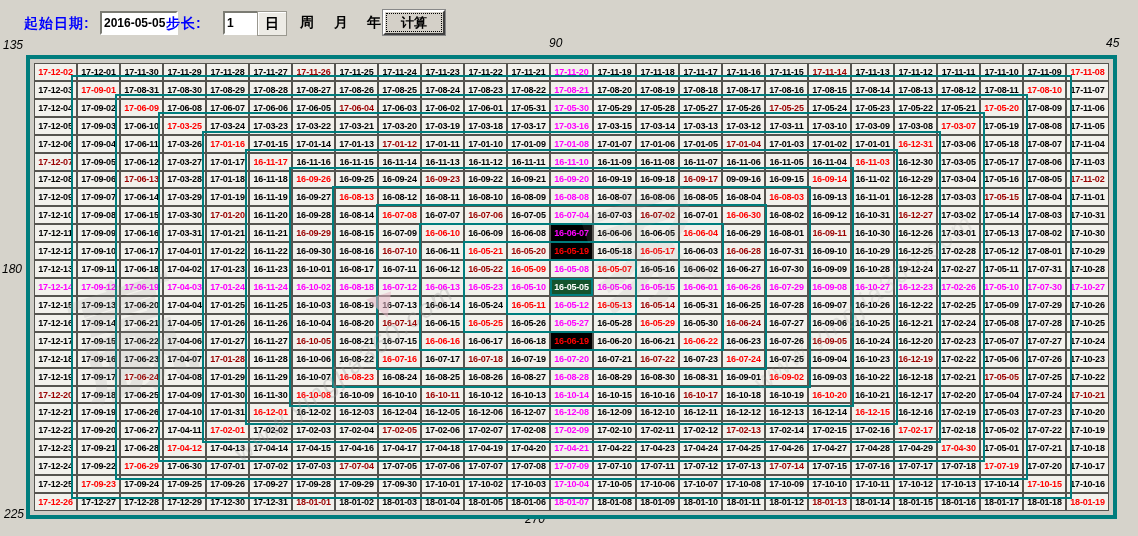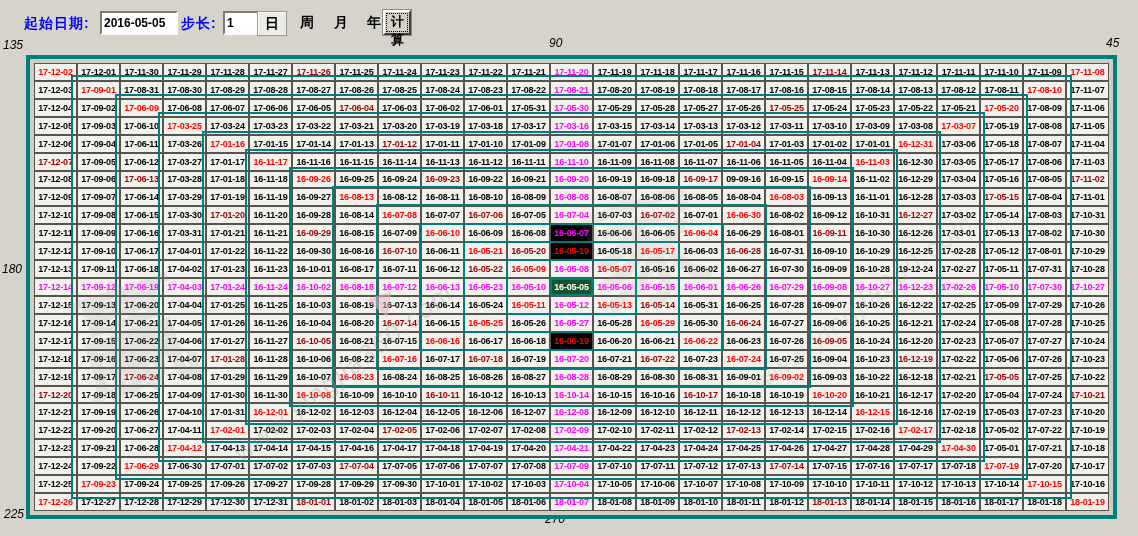--- a/index.html
+++ b/index.html
@@ -17,21 +17,21 @@
     border:2px solid;border-color:#7b7b73 #ffffff #ffffff #7b7b73;
     font-family:"Liberation Sans",sans-serif;font-size:12px;font-weight:bold;color:#000;
     padding:0 2px;box-sizing:content-box;
   }
   .unit-opt{position:absolute;top:14px;font-size:14px;font-weight:bold;color:#000;cursor:default;}
   .unit-opt.selected{
     top:11px;padding:3px 7px 2px 7px;background:#edebe5;
     border:1px solid #9a988f;box-shadow:1px 1px 0 #ffffff inset;
   }
   .calc-btn{
-    position:absolute;left:383px;top:10px;width:28px;height:25px;
+    position:absolute;left:383px;top:10px;width:62px;height:25px;
     background:#d4d0c8;border:2px solid;border-color:#ffffff #404040 #404040 #ffffff;
     box-shadow:0 0 0 1px #888;
     font-family:"Liberation Sans",sans-serif;font-size:13px;font-weight:bold;color:#000;
     outline:1px dotted #000;outline-offset:-4px;cursor:default;
   }
   
   .stage{
     position:absolute;left:26px;top:55px;width:1075px;height:448px;
     border:2px solid #007d7d;padding:6px;background:#cfcdc6;box-sizing:content-box;
   }
@@ -62,36 +62,36 @@
   .wm-qq{font-size:23px;font-weight:bold;opacity:0.45;color:#b0aeaa;}
   .wm-tri{width:0;height:0;border-left:14px solid transparent;border-right:14px solid transparent;
           border-bottom:22px solid #e8b8c8;opacity:0.55;transform:rotate(40deg);}
 </style>
 </head>
 <body>
 
 <div class="toolbar">
   <span class="tb-label" style="left:24px;">起始日期:</span>
   <input class="tb-input" style="left: 100px; width: 70px;" value="2016-05-05">
-  <span class="tb-label" style="left:181px;">步长:</span>
+  <span class="tb-label" style="left:166px;">步长:</span>
   <input class="tb-input" style="left: 223px; width: 28px;" value="1">
   <span class="unit-opt selected" style="left:257px;">日</span>
   <span class="unit-opt" style="left:300px;">周</span>
   <span class="unit-opt" style="left:334px;">月</span>
   <span class="unit-opt" style="left:367px;">年</span>
   <button class="calc-btn">计算</button>
 </div>
 
 <span class="angle" style="left:3px;top:38px;">135</span>
 <span class="angle" style="left:549px;top:36px;">90</span>
 <span class="angle" style="left:1106px;top:36px;">45</span>
 <span class="angle" style="left:2px;top:262px;">180</span>
 <span class="angle" style="left:1108px;top:267px;">0</span>
 <span class="angle" style="left:4px;top:507px;">225</span>
-<span class="angle" style="left:545px;top:512px;text-align:right;">270</span>
+<span class="angle" style="left:525px;top:512px;text-align:right;">270</span>
 <span class="angle" style="left:1094px;top:505px;">315.</span>
 
 <div class="stage">
   <div class="cells" id="cells">
       <div class="cell c-diagonal">17-12-02</div>
       <div class="cell">17-12-01</div>
       <div class="cell">17-11-30</div>
       <div class="cell">17-11-29</div>
       <div class="cell">17-11-28</div>
       <div class="cell">17-11-27</div>

